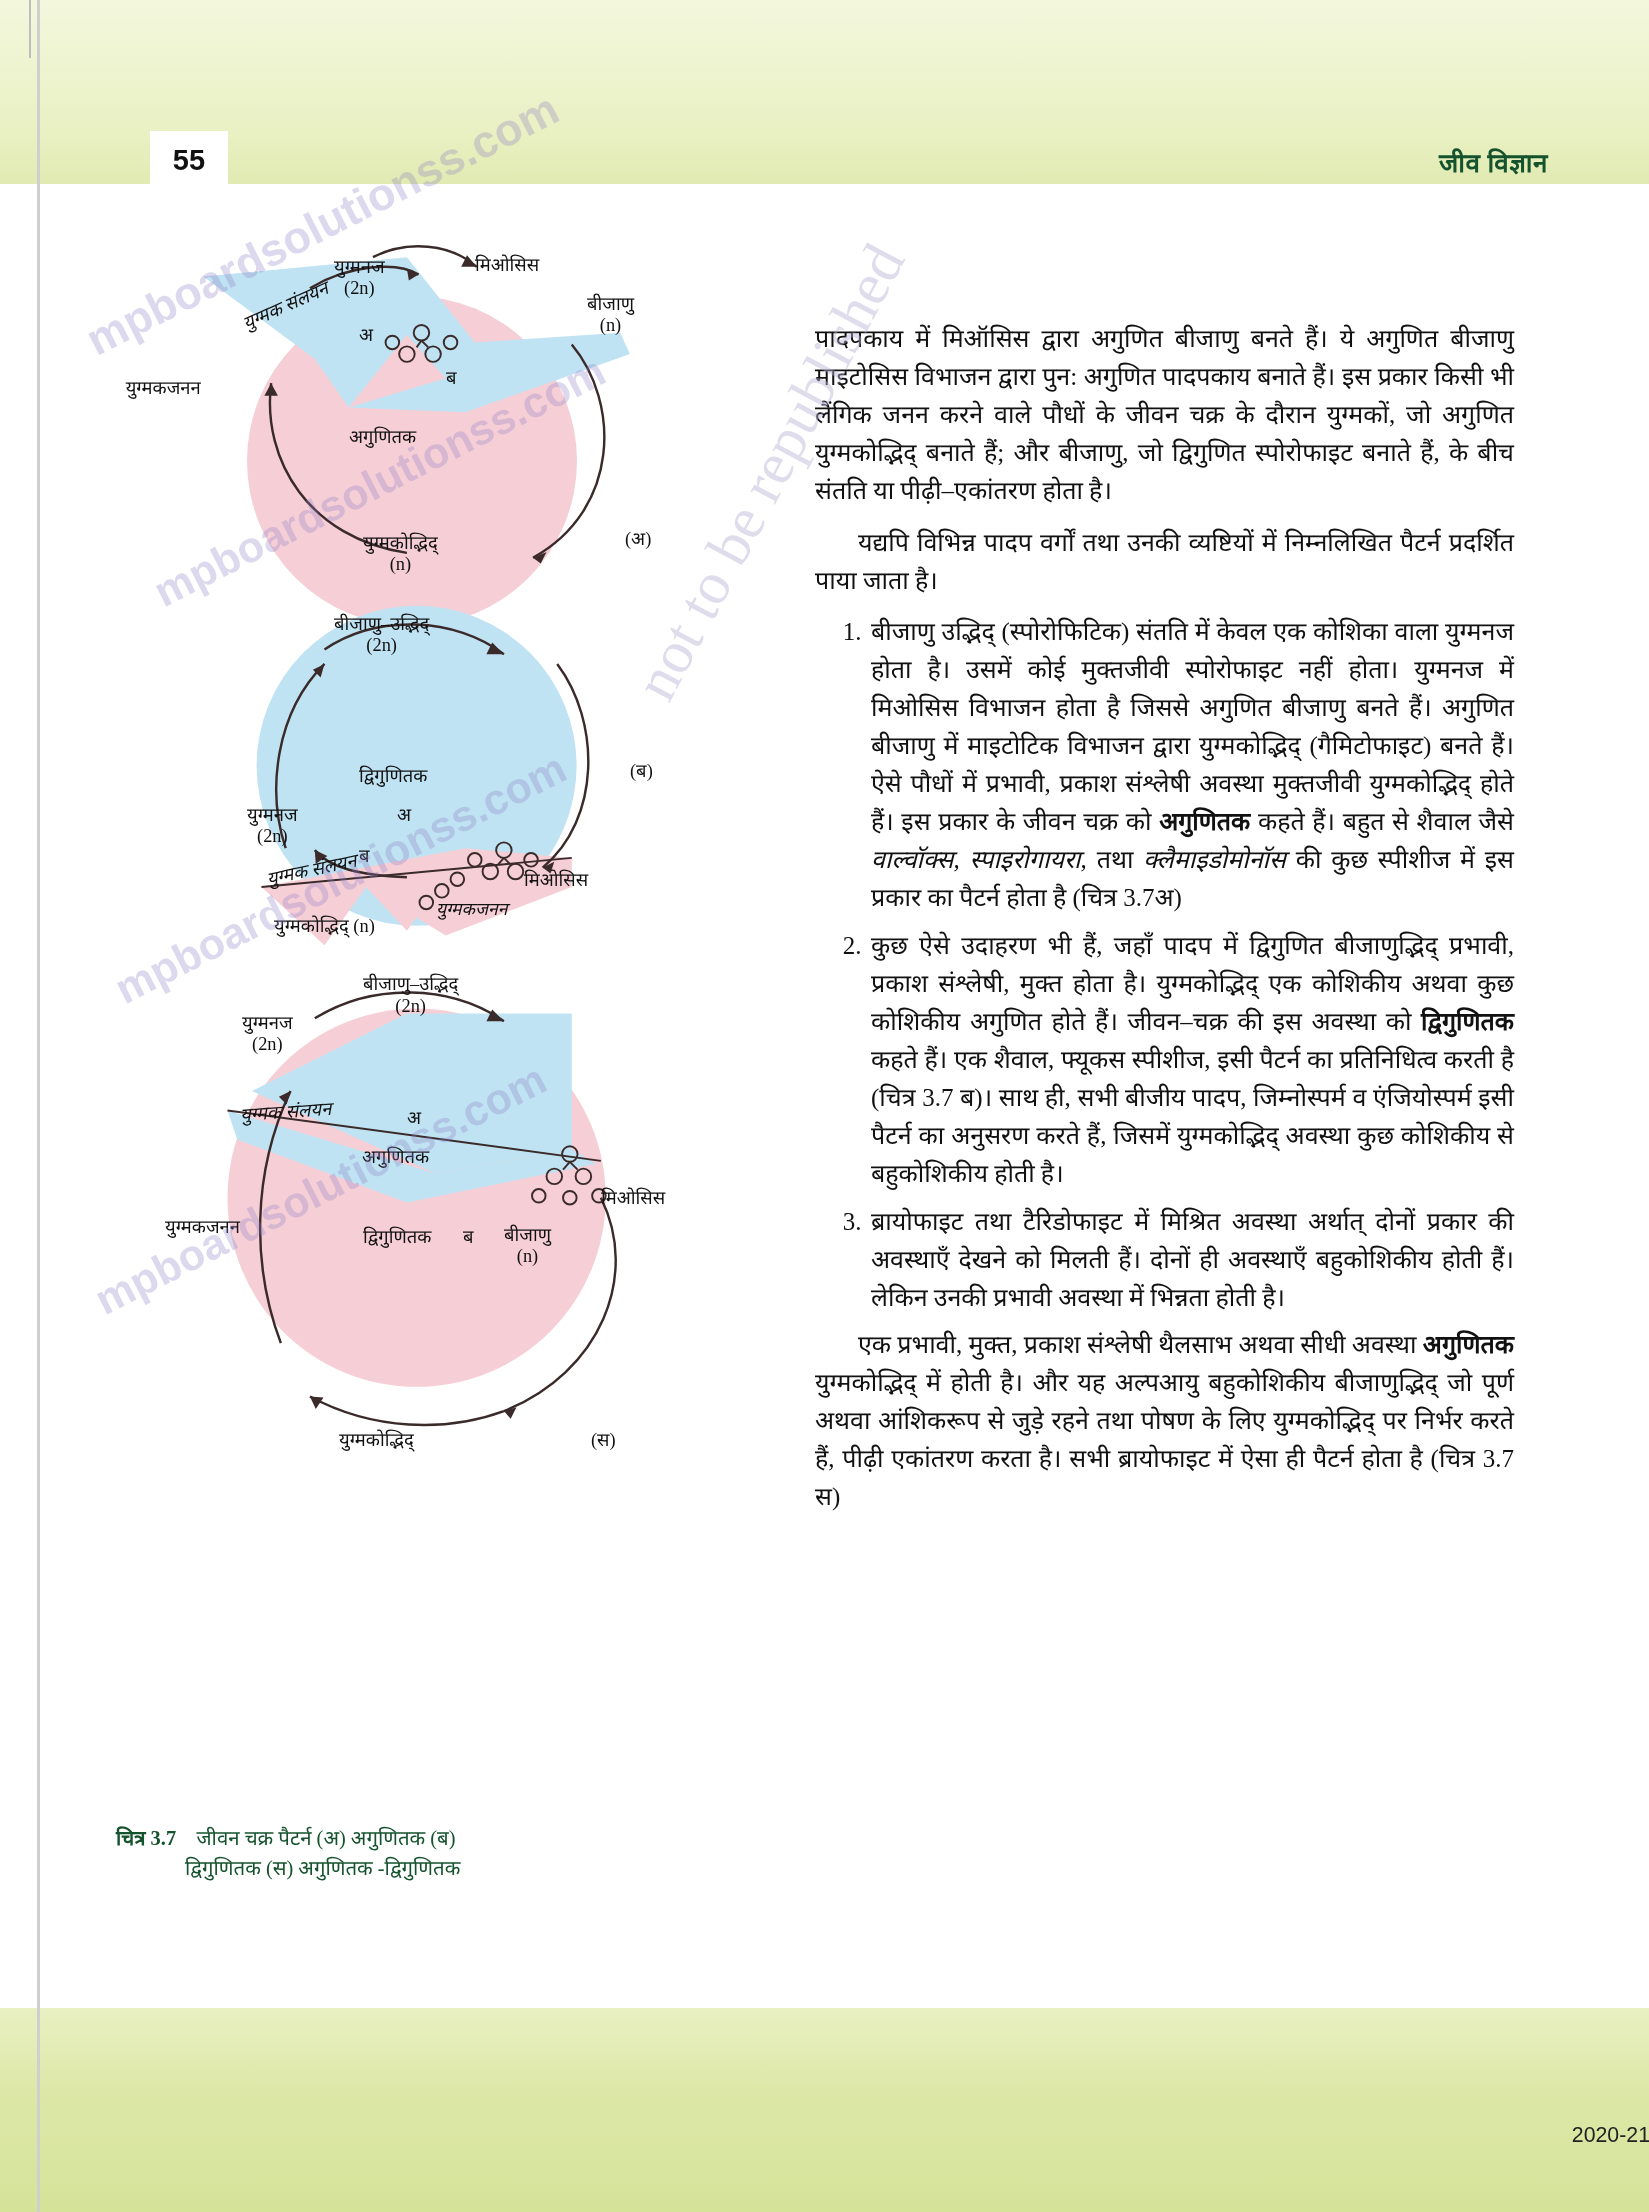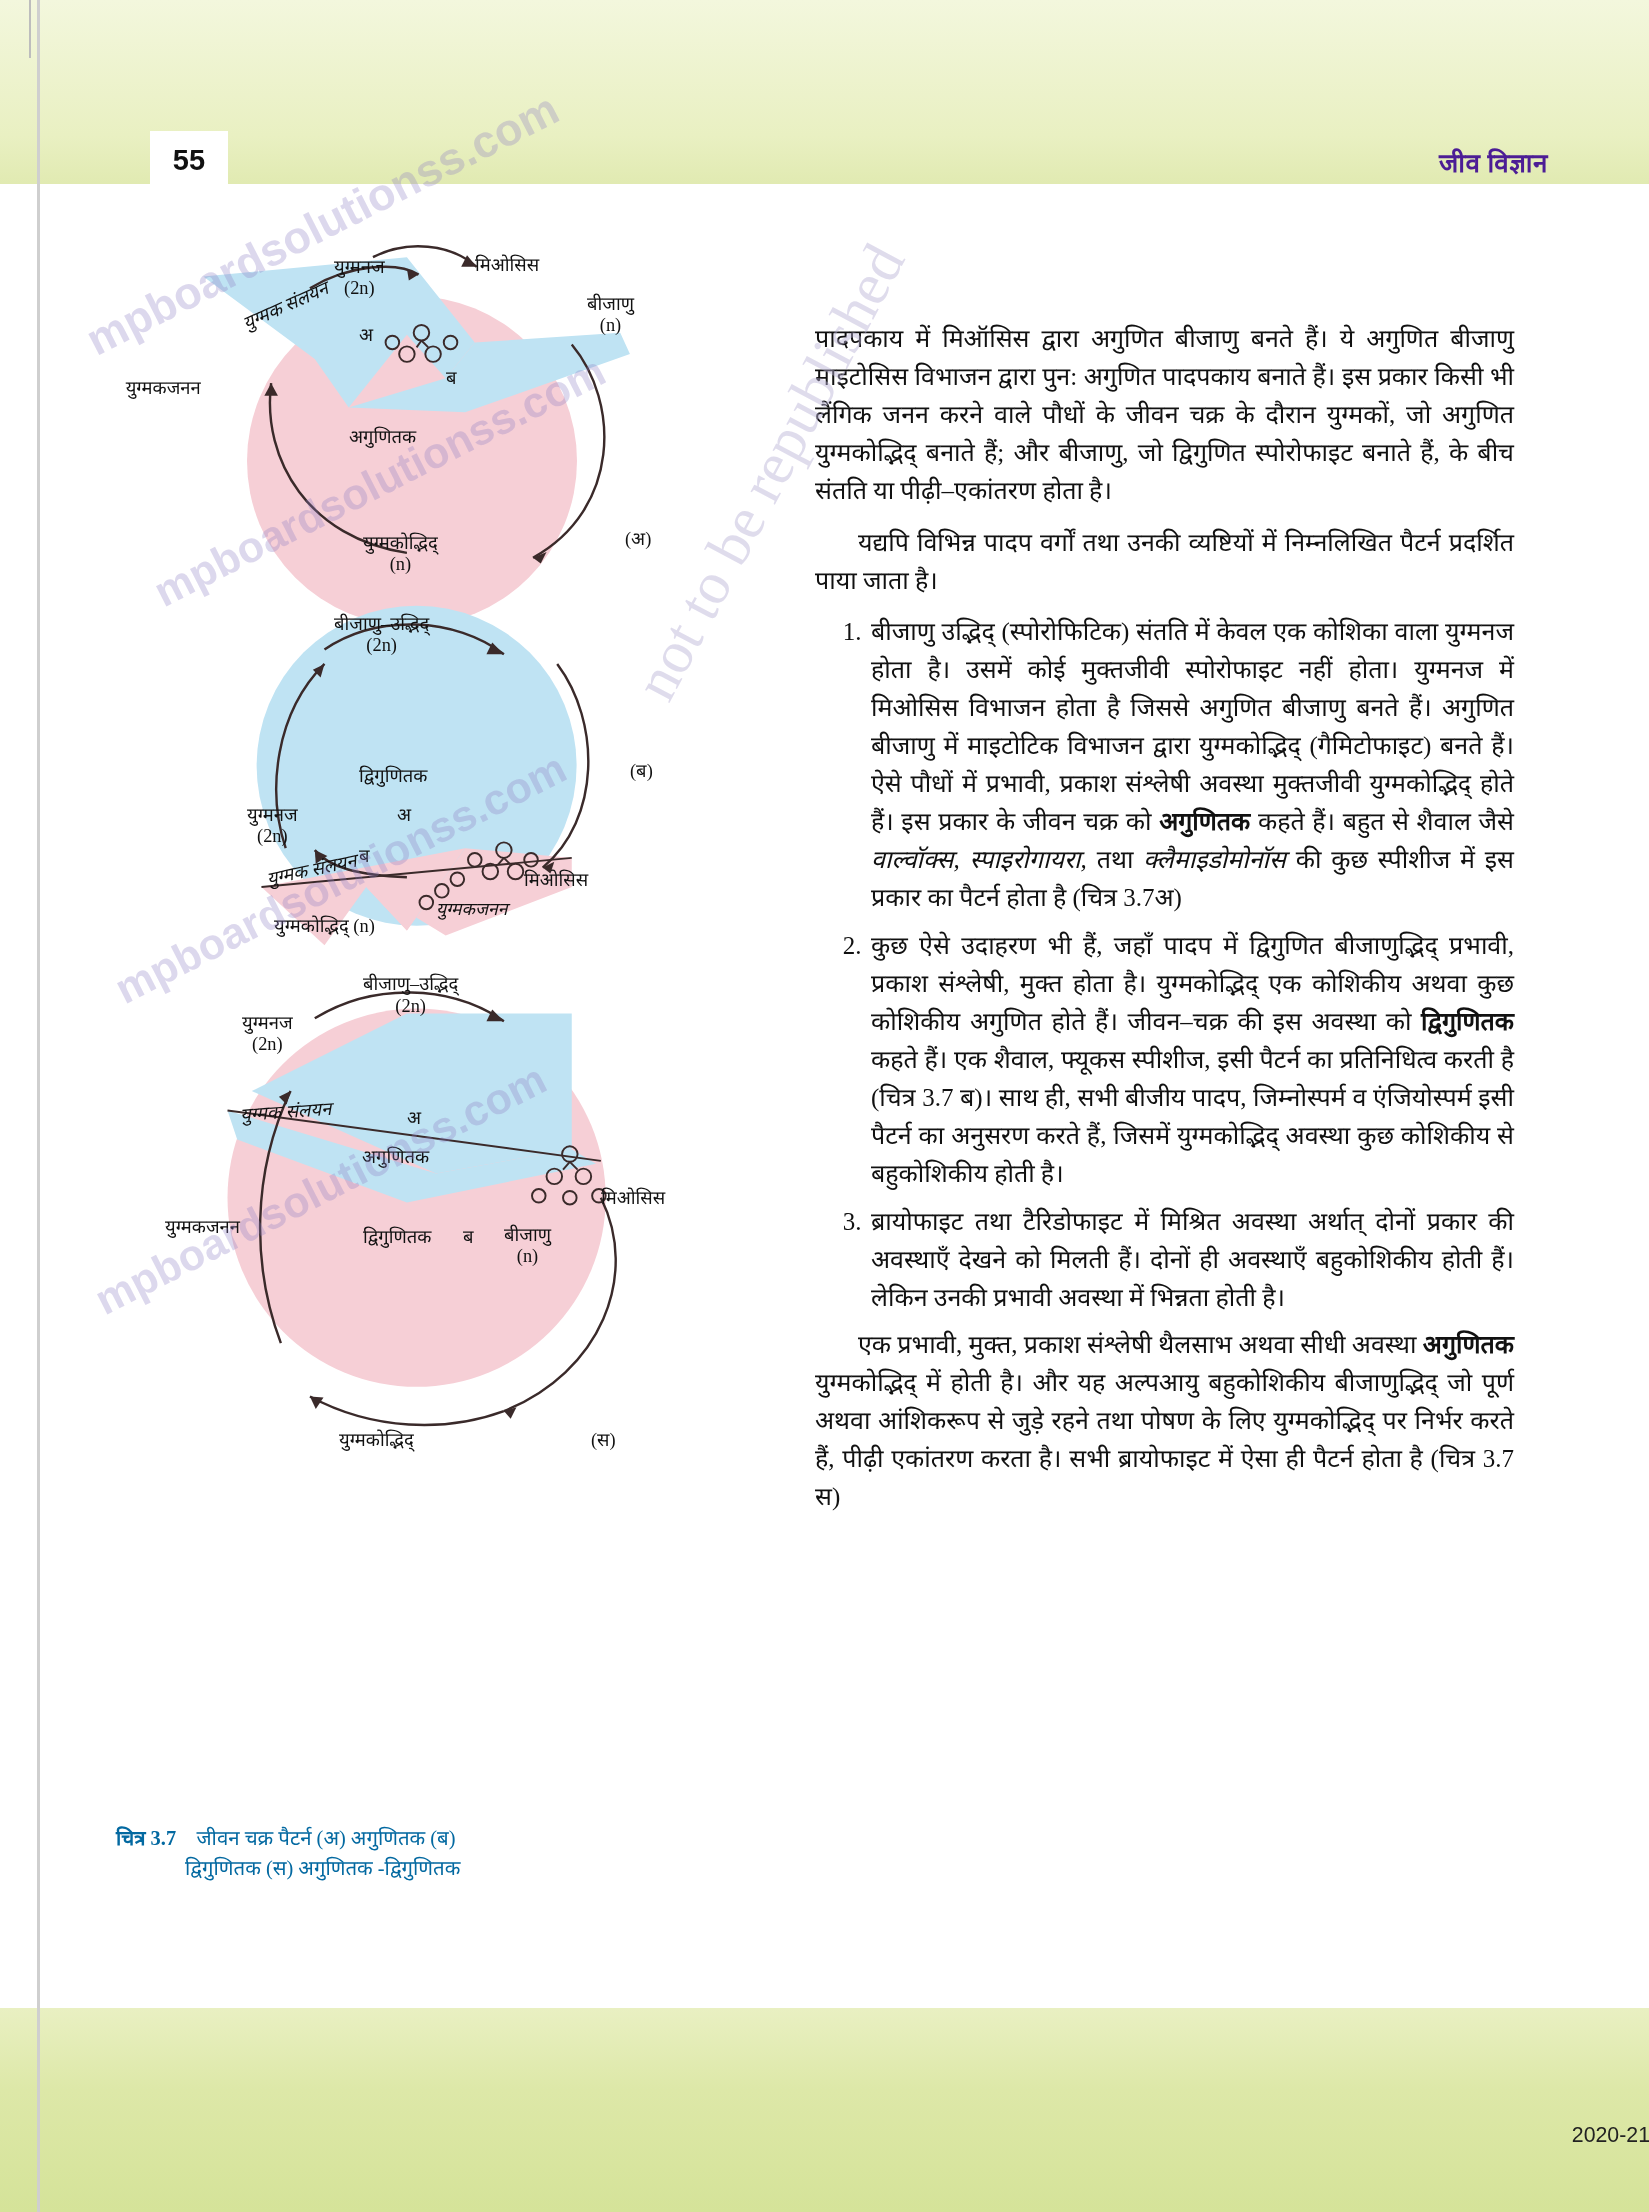--- a/index.html
+++ b/index.html
@@ -39,21 +39,21 @@
   
   .page-num{
     position:absolute;left:150px;top:131px;width:78px;height:58px;
     background:#ffffff;
     display:flex;align-items:center;justify-content:center;
     font-family:"Liberation Sans", sans-serif;
     font-weight:bold;font-size:29px;color:#111;
   }
   .header-right{
     position:absolute;right:102px;top:144px;
-    font-size:26px;font-weight:bold;color:#4c1d95;
+    font-size:26px;font-weight:bold;color:#14532d;
     letter-spacing:0.5px;
   }
 
   
   .fig-col{
     position:absolute;left:116px;top:218px;width:640px;height:1591px;
   }
   .fig{position:absolute;}
   .circle{
     position:absolute;border-radius:50%;
@@ -63,21 +63,21 @@
     position:absolute;
     font-size:18.4px;line-height:1.15;color:#111;
     text-align:center;white-space:nowrap;
   }
   .lbl.it{font-style:italic;}
   .lbl.small{font-size:17.5px;}
   svg{position:absolute;left:0;top:0;overflow:visible;}
 
   .caption{
     position:absolute;left:116px;top:1824px;width:640px;
-    font-size:20.4px;line-height:1.45;color:#0369a1;
+    font-size:20.4px;line-height:1.45;color:#14532d;
   }
   .caption .ttl{font-weight:bold;}
   .caption .c2{margin-left:0px;}
 
   
   .text-col{
     position:absolute;left:815px;top:320px;width:699px;
     font-size:25px;line-height:1.52;color:#111;
     text-align:justify;
   }

